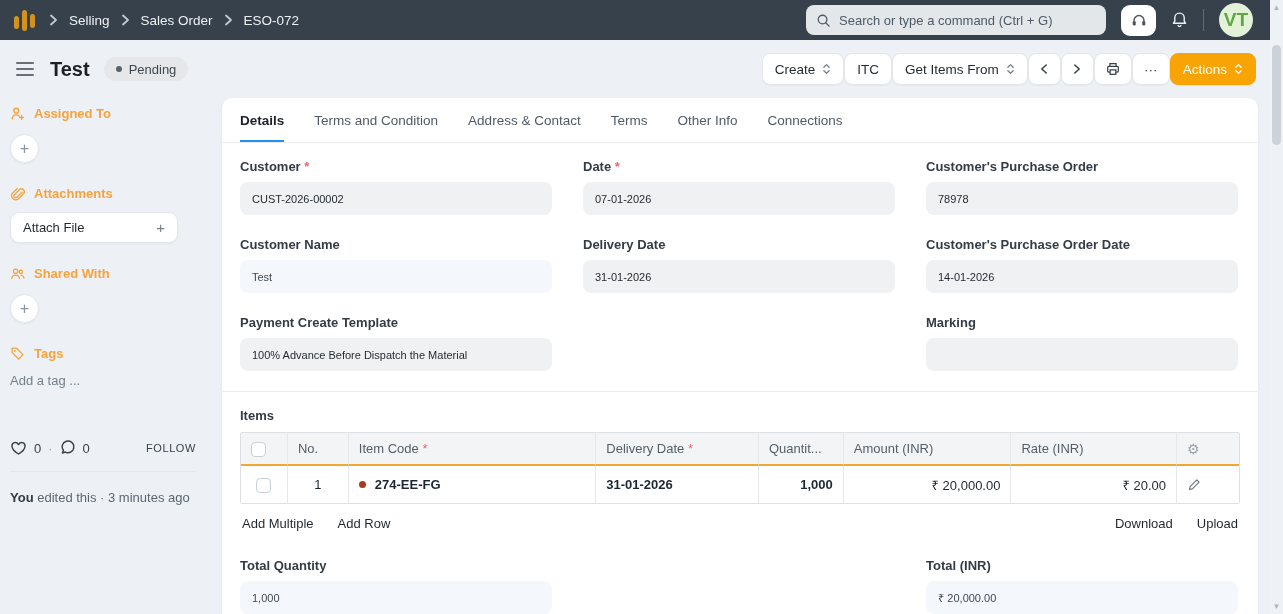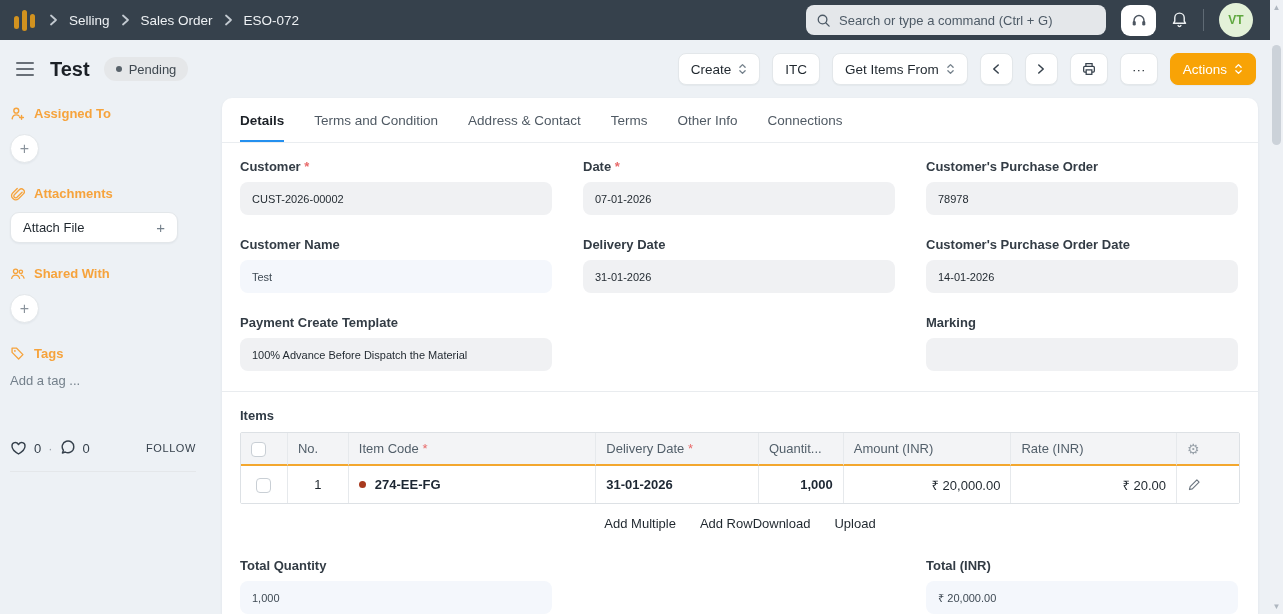--- a/index.html
+++ b/index.html
@@ -37,33 +37,33 @@
   }
   .searchbar input::placeholder { color:#4d5a66; opacity:1; }
   .headset-btn {
     width:35px; height:31px; background:#ffffff; border:none; border-radius:9px;
     display:flex; align-items:center; justify-content:center; cursor:pointer; color:#4c5560;
   }
   .bell-btn { background:none; border:none; display:flex; cursor:pointer; color:#eef1f3; }
   .nav-divider { width:1px; height:22px; background:#5f6a74; }
   .avatar {
     width:34px; height:34px; border-radius:50%; background:#e3f1d8; color:#5fa83f;
-    display:flex; align-items:center; justify-content:center; font-weight:700; font-size:12px; cursor:pointer;
+    display:flex; align-items:center; justify-content:center; font-weight:700; font-size:19px; cursor:pointer;
   }
   
   .page-head { height:58px; display:flex; align-items:center; padding:0 27px 0 12px; }
   .hamburger { display:flex; flex-direction:column; gap:4px; padding:4px; cursor:pointer; background:none; border:none; }
   .hamburger i { display:block; width:18px; height:2px; background:#697078; border-radius:1px; }
   .page-title { font-size:20px; font-weight:700; color:#1c2127; margin:0 14px 0 12px; }
   .badge {
     background:#e5e7e9; border-radius:999px; height:24px; padding:0 12px;
     display:flex; align-items:center; gap:7px; color:#3f4850; font-size:13px;
   }
   .badge-dot { width:6px; height:6px; border-radius:50%; background:#59636b; }
-  .toolbar { margin-left:auto; display:flex; align-items:flex-start; gap:12px; }
+  .toolbar { margin-left:auto; display:flex; align-items:flex-start; gap:0; }
   .btn {
     height:32px; padding:0 12px; background:#fff; border:1px solid #e3e7ea; border-radius:8px;
     display:flex; align-items:center; gap:7px; font-family:inherit; font-size:13.5px; color:#1f272e;
     cursor:pointer; box-shadow:0 1px 1px rgba(25,39,52,.04);
   }
   .btn.icon { padding:0; width:33px; justify-content:center; }
   .btn.wide-icon { padding:0; width:38px; justify-content:center; }
   .btn.primary { background:#f8a306; border-color:#f8a306; color:#fff; font-weight:500; }
   .sort-ico { color:#74808b; }
   .btn.primary .sort-ico { color:#ffffff; }
@@ -126,21 +126,21 @@
   }
   table.grid td { height:37px; padding:0 10px; background:#fff; overflow:hidden; white-space:nowrap; }
   table.grid th + th, table.grid td + td { border-left:1px solid #e6e9ec; }
   th.c, td.c { text-align:center; }
   th.r, td.r { text-align:right; }
   .rowchk { appearance:none; -webkit-appearance:none; width:15px; height:15px; border:1px solid #c9cfd5; border-radius:4px; background:#fff; vertical-align:middle; cursor:pointer; }
   .item-dot { display:inline-block; width:7px; height:7px; border-radius:50%; background:#a83a1e; margin-right:9px; vertical-align:1px; }
   .bold-cell { font-weight:700; color:#1d2733; }
   .gear { color:#9aa3ab; font-size:14px; }
   .pencil { color:#6c7680; cursor:pointer; }
-  .grid-actions { display:flex; justify-content:center; padding:12px 2px 0; color:#1f272e; }
+  .grid-actions { display:flex; justify-content:space-between; padding:12px 2px 0; color:#1f272e; }
   .ga-left, .ga-right { display:flex; gap:24px; }
   .link-btn { background:none; border:none; font-family:inherit; font-size:13px; color:#1f272e; cursor:pointer; padding:0; }
   .totals-grid { display:grid; grid-template-columns:1fr 1fr 1fr; column-gap:31px; padding:27px 2px 0 0; }
   
   .scrollbar { position:absolute; top:0; right:0; width:13px; height:614px; background:#eef1f5; z-index:50; }
   .sb-arrow { position:absolute; left:0; width:13px; text-align:center; font-size:8px; color:#aeb6bf; cursor:pointer; }
   .sb-up { top:3px; } .sb-down { bottom:3px; }
   .sb-thumb { position:absolute; top:45px; left:2px; width:9px; height:100px; border-radius:5px; background:#ccd2d9; cursor:pointer; }
   svg { display:block; }
 </style>
@@ -345,20 +345,23 @@
         <svg width="16" height="16" viewBox="0 0 16 16">
             <path d="M13.8 7a5.8 5.8 0 0 1-8.6 5L2.4 13l1-2.7A5.8 5.8 0 1 1 13.8 7z" fill="none" stroke="#36414c" stroke-width="1.4" stroke-linejoin="round"></path>
           </svg>
       </span>
       <span class="cnt">0</span>
       <button class="follow">FOLLOW</button>
     </div>
 
     <div class="side-divider"></div>
 
+    <div class="activity">
+      <span class="actor">You</span><span> edited this · 3 minutes ago</span>
+    </div>
   </aside>
 
   <main class="card">
     <nav class="tabs">
       <button class="tab active">Details</button>
       <button class="tab">Terms and Condition</button>
       <button class="tab">Address &amp; Contact</button>
       <button class="tab">Terms</button>
       <button class="tab">Other Info</button>
       <button class="tab">Connections</button>

